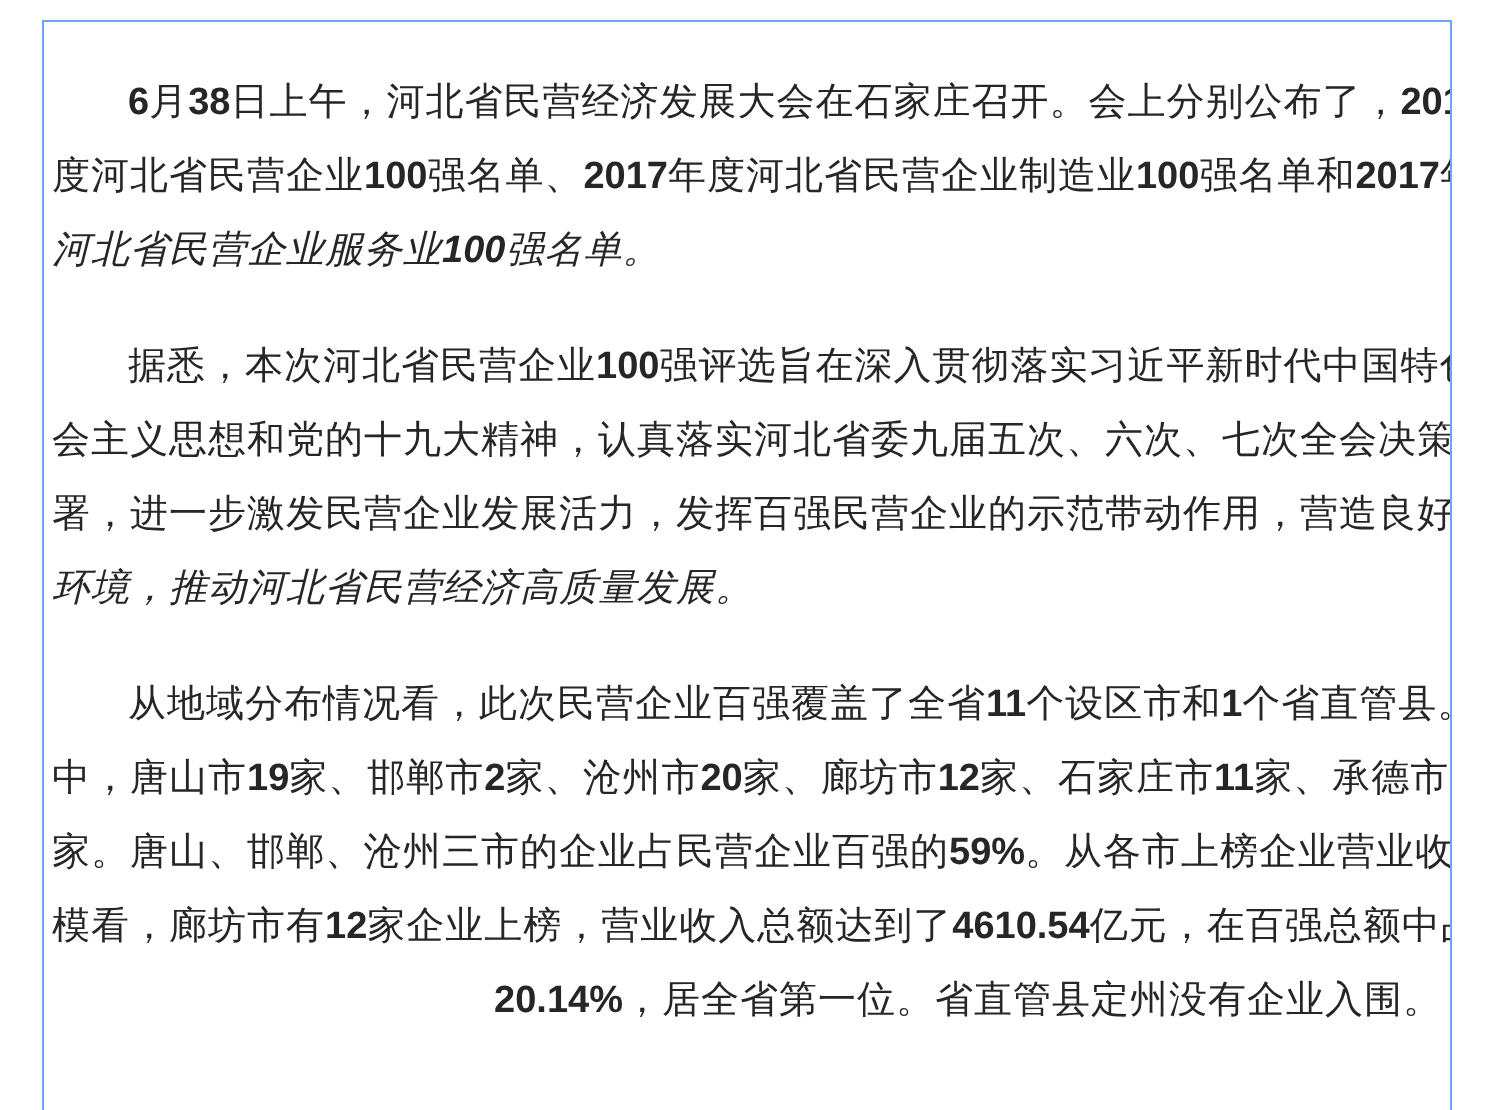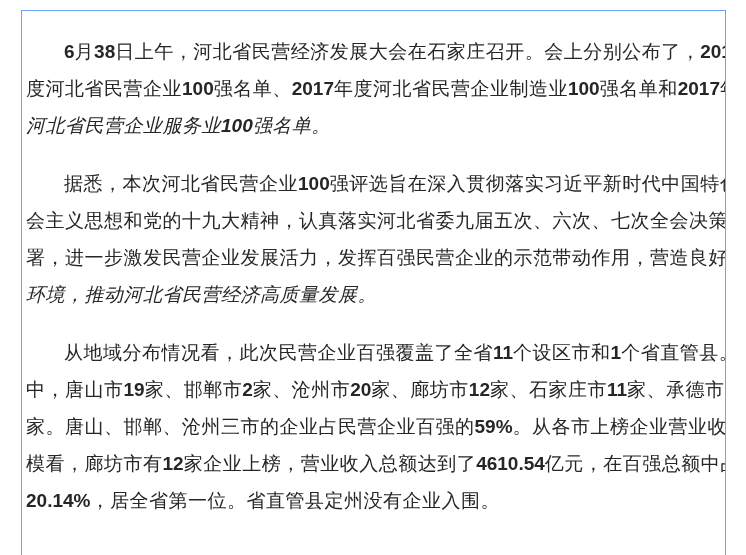--- a/index.html
+++ b/index.html
@@ -52,15 +52,15 @@
       <div class="line" style="color: rgb(38, 38, 38);">据悉，本次河北省民营企业<b>100</b>强评选旨在深入贯彻落实习近平新时代中国特色社</div>
       <div class="line" style="color: rgb(38, 38, 38);">会主义思想和党的十九大精神，认真落实河北省委九届五次、六次、七次全会决策部</div>
       <div class="line" style="color: rgb(38, 38, 38);">署，进一步激发民营企业发展活力，发挥百强民营企业的示范带动作用，营造良好发展</div>
       <div class="line" style="color: rgb(38, 38, 38); font-style: italic;">环境，推动河北省民营经济高质量发展。</div>
     </div>
   <div class="paragraph">
       <div class="line" style="color: rgb(38, 38, 38);">从地域分布情况看，此次民营企业百强覆盖了全省<b>11</b>个设区市和<b>1</b>个省直管县。其</div>
       <div class="line" style="color: rgb(38, 38, 38);">中，唐山市<b>19</b>家、邯郸市<b>2</b>家、沧州市<b>20</b>家、廊坊市<b>12</b>家、石家庄市<b>11</b>家、承德市</div>
       <div class="line" style="color: rgb(38, 38, 38);">家。唐山、邯郸、沧州三市的企业占民营企业百强的<b>59%</b>。从各市上榜企业营业收入规</div>
       <div class="line" style="color: rgb(38, 38, 38);">模看，廊坊市有<b>12</b>家企业上榜，营业收入总额达到了<b>4610.54</b>亿元，在百强总额中占比</div>
-      <div class="line" style="color: rgb(38, 38, 38);"><b>20.14%</b>，居全省第一位。省直管县定州没有企业入围。</div>
+      <div class="line" style="color: rgb(38, 38, 38); text-align: right;"><b>20.14%</b>，居全省第一位。省直管县定州没有企业入围。</div>
     </div>
 </div>
 
 </body></html>

